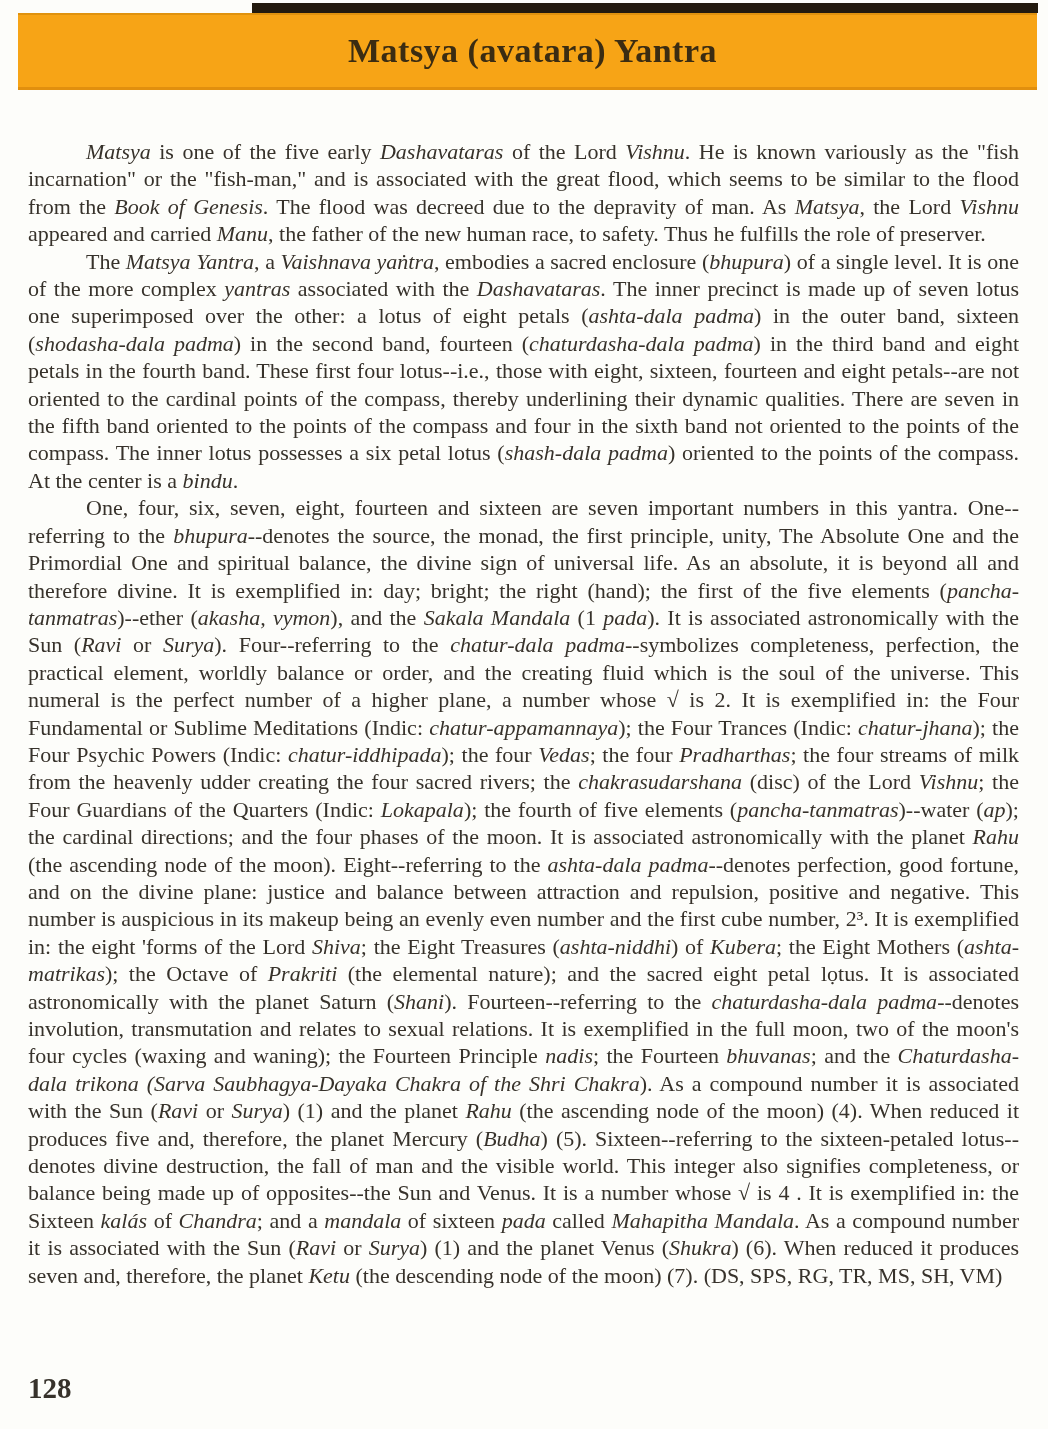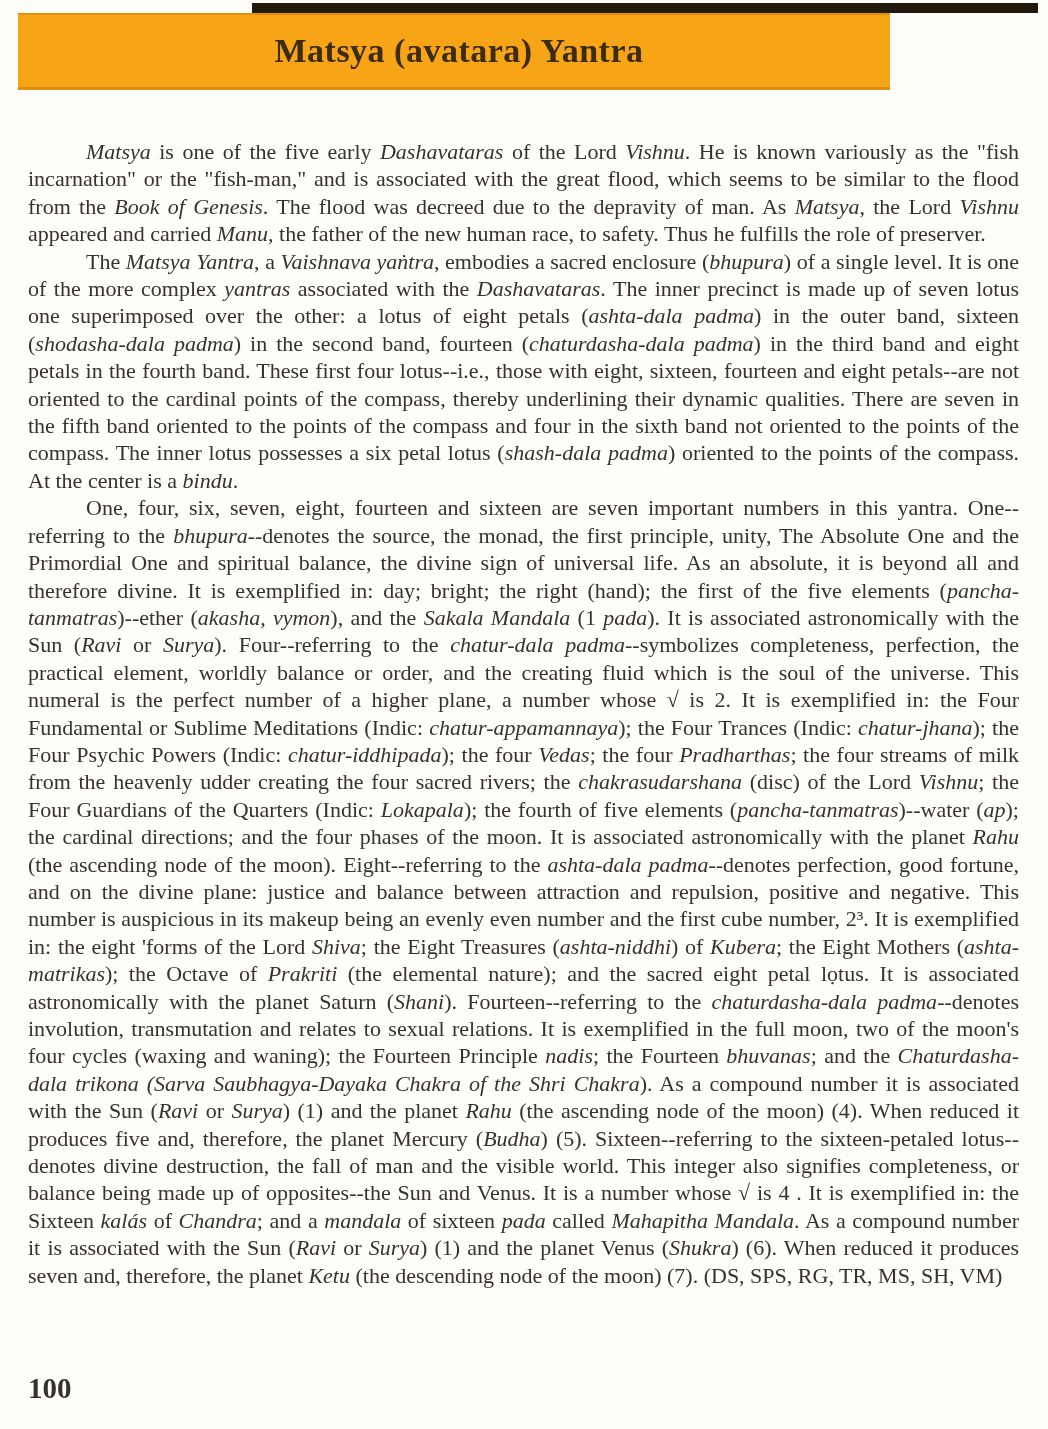--- a/index.html
+++ b/index.html
@@ -11,21 +11,21 @@
     font-family:"Liberation Serif","DejaVu Serif",serif;
   }
   .top-strip{
     position:absolute;
     left:252px;top:3px;width:786px;height:10px;
     background:#231a0e;
     filter:blur(0.4px);
   }
   .title-band{
     position:absolute;
-    left:18px;top:13px;width:872px;height:77px;
+    left:18px;top:13px;width:1019px;height:77px;
     background:#f7a416;
     border-top:2px solid #e0920e;
     border-bottom:3px solid #e18f0e;
     box-sizing:border-box;
     display:flex;align-items:center;justify-content:center;padding-left:10px;
   }
   .title-band h1{
     margin:0;
     font-size:34px;
     font-weight:bold;
@@ -59,14 +59,14 @@
 <div class="page">
   <div class="top-strip"></div>
   <header class="title-band">
     <h1>Matsya (avatara) Yantra</h1>
   </header>
   <main class="article">
       <p><span class="it">Matsya</span><span> is one of the five early </span><span class="it">Dashavataras</span><span> of the Lord </span><span class="it">Vishnu</span><span>. He is known variously as the "fish incarnation" or the "fish-man," and is associated with the great flood, which seems to be similar to the flood from the </span><span class="it">Book of Genesis</span><span>. The flood was decreed due to the depravity of man. As </span><span class="it">Matsya</span><span>, the Lord </span><span class="it">Vishnu</span><span> appeared and carried </span><span class="it">Manu</span><span>, the father of the new human race, to safety. Thus he fulfills the role of preserver.</span></p>
       <p><span>The </span><span class="it">Matsya Yantra</span><span>, a </span><span class="it">Vaishnava yaṅtra</span><span>,  embodies a sacred enclosure (</span><span class="it">bhupura</span><span>) of a single level. It is one of the more complex </span><span class="it">yantras</span><span> associated with the </span><span class="it">Dashavataras</span><span>. The inner precinct is made up of seven lotus one superimposed over the other: a lotus of  eight petals (</span><span class="it">ashta-dala padma</span><span>) in the outer band, sixteen (</span><span class="it">shodasha-dala padma</span><span>) in the second band, fourteen (</span><span class="it">chaturdasha-dala padma</span><span>) in the third band and eight petals in the fourth band. These first four lotus--i.e., those with  eight, sixteen, fourteen and eight petals--are not oriented to the cardinal points of the compass, thereby underlining their dynamic qualities. There are seven in the fifth band oriented to the points of the compass and four in the sixth band not oriented to the points of the compass. The inner lotus possesses a six petal lotus (</span><span class="it">shash-dala padma</span><span>) oriented to the points of the compass. At the center is a </span><span class="it">bindu</span><span>.</span></p>
       <p><span>One, four, six, seven, eight, fourteen and sixteen are seven important numbers in this yantra. One--referring to the </span><span class="it">bhupura</span><span>--denotes the source, the monad, the first principle, unity, The Absolute One and the Primordial One and spiritual balance, the divine sign of universal life. As an absolute, it is beyond all and therefore divine. It is exemplified in: day; bright; the right (hand); the first of the five elements (</span><span class="it">pancha-tanmatras</span><span>)--ether (</span><span class="it">akasha, vymon</span><span>), and the </span><span class="it">Sakala Mandala</span><span> (1 </span><span class="it">pada</span><span>). It is associated astronomically with the Sun (</span><span class="it">Ravi</span><span> or </span><span class="it">Surya</span><span>). Four--referring to the </span><span class="it">chatur-dala padma</span><span>--symbolizes completeness, perfection, the practical element, worldly balance or order, and the creating fluid which is the soul of the universe. This numeral is the perfect number of a higher plane, a number whose √ is 2. It is exemplified in: the Four Fundamental or Sublime Meditations (Indic: </span><span class="it">chatur-appamannaya</span><span>); the Four Trances (Indic: </span><span class="it">chatur-jhana</span><span>); the Four Psychic Powers (Indic: </span><span class="it">chatur-iddhipada</span><span>); the four </span><span class="it">Vedas</span><span>; the four </span><span class="it">Pradharthas</span><span>; the four streams of milk from the heavenly udder creating the four sacred rivers; the </span><span class="it">chakrasudarshana</span><span> (disc) of the Lord </span><span class="it">Vishnu</span><span>; the Four Guardians of the Quarters (Indic: </span><span class="it">Lokapala</span><span>); the fourth of five elements (</span><span class="it">pancha-tanmatras</span><span>)--water (</span><span class="it">ap</span><span>); the cardinal directions; and the four phases of the moon. It is associated astronomically with the planet </span><span class="it">Rahu</span><span> (the ascending node of the moon). Eight--referring to the </span><span class="it">ashta-dala padma</span><span>--denotes perfection, good fortune, and on the divine plane: justice and balance between attraction and repulsion, positive and negative. This number is auspicious in its makeup being an evenly even number and the first cube number, 2³. It is exemplified in: the eight 'forms of the Lord </span><span class="it">Shiva</span><span>; the Eight Treasures (</span><span class="it">ashta-niddhi</span><span>) of </span><span class="it">Kubera</span><span>; the Eight Mothers (</span><span class="it">ashta-matrikas</span><span>); the Octave of </span><span class="it">Prakriti</span><span> (the elemental nature); and the sacred eight petal lọtus. It is associated astronomically with the planet Saturn (</span><span class="it">Shani</span><span>). Fourteen--referring to the </span><span class="it">chaturdasha-dala padma</span><span>--denotes involution, transmutation and relates to sexual relations.  It is exemplified in the full moon, two of the moon's four cycles (waxing and waning); the Fourteen Principle </span><span class="it">nadis</span><span>; the Fourteen </span><span class="it">bhuvanas</span><span>; and the </span><span class="it">Chaturdasha-dala trikona (Sarva Saubhagya-Dayaka Chakra of the Shri Chakra</span><span>). As a compound number it is associated with the Sun (</span><span class="it">Ravi</span><span> or </span><span class="it">Surya</span><span>) (1) and the planet </span><span class="it">Rahu</span><span> (the ascending node of the moon) (4). When reduced it produces five and, therefore, the planet Mercury (</span><span class="it">Budha</span><span>) (5). Sixteen--referring to the sixteen-petaled lotus--denotes divine destruction, the fall of man and the visible world. This integer also signifies completeness, or balance being made up of opposites--the Sun and Venus. It is a number whose √ is 4 . It is exemplified in: the Sixteen </span><span class="it">kalás</span><span> of </span><span class="it">Chandra</span><span>; and a </span><span class="it">mandala</span><span> of sixteen </span><span class="it">pada</span><span> called </span><span class="it">Mahapitha Mandala</span><span>. As a compound number it is associated with the Sun (</span><span class="it">Ravi</span><span> or </span><span class="it">Surya</span><span>) (1) and the planet Venus (</span><span class="it">Shukra</span><span>) (6). When reduced it produces seven and, therefore, the planet </span><span class="it">Ketu</span><span> (the descending node of the moon) (7). (DS, SPS, RG, TR, MS, SH, VM)</span></p>
     </main>
-  <div class="page-number">100</div>
+  <div class="page-number">128</div>
 </div>
 
 </body></html>

